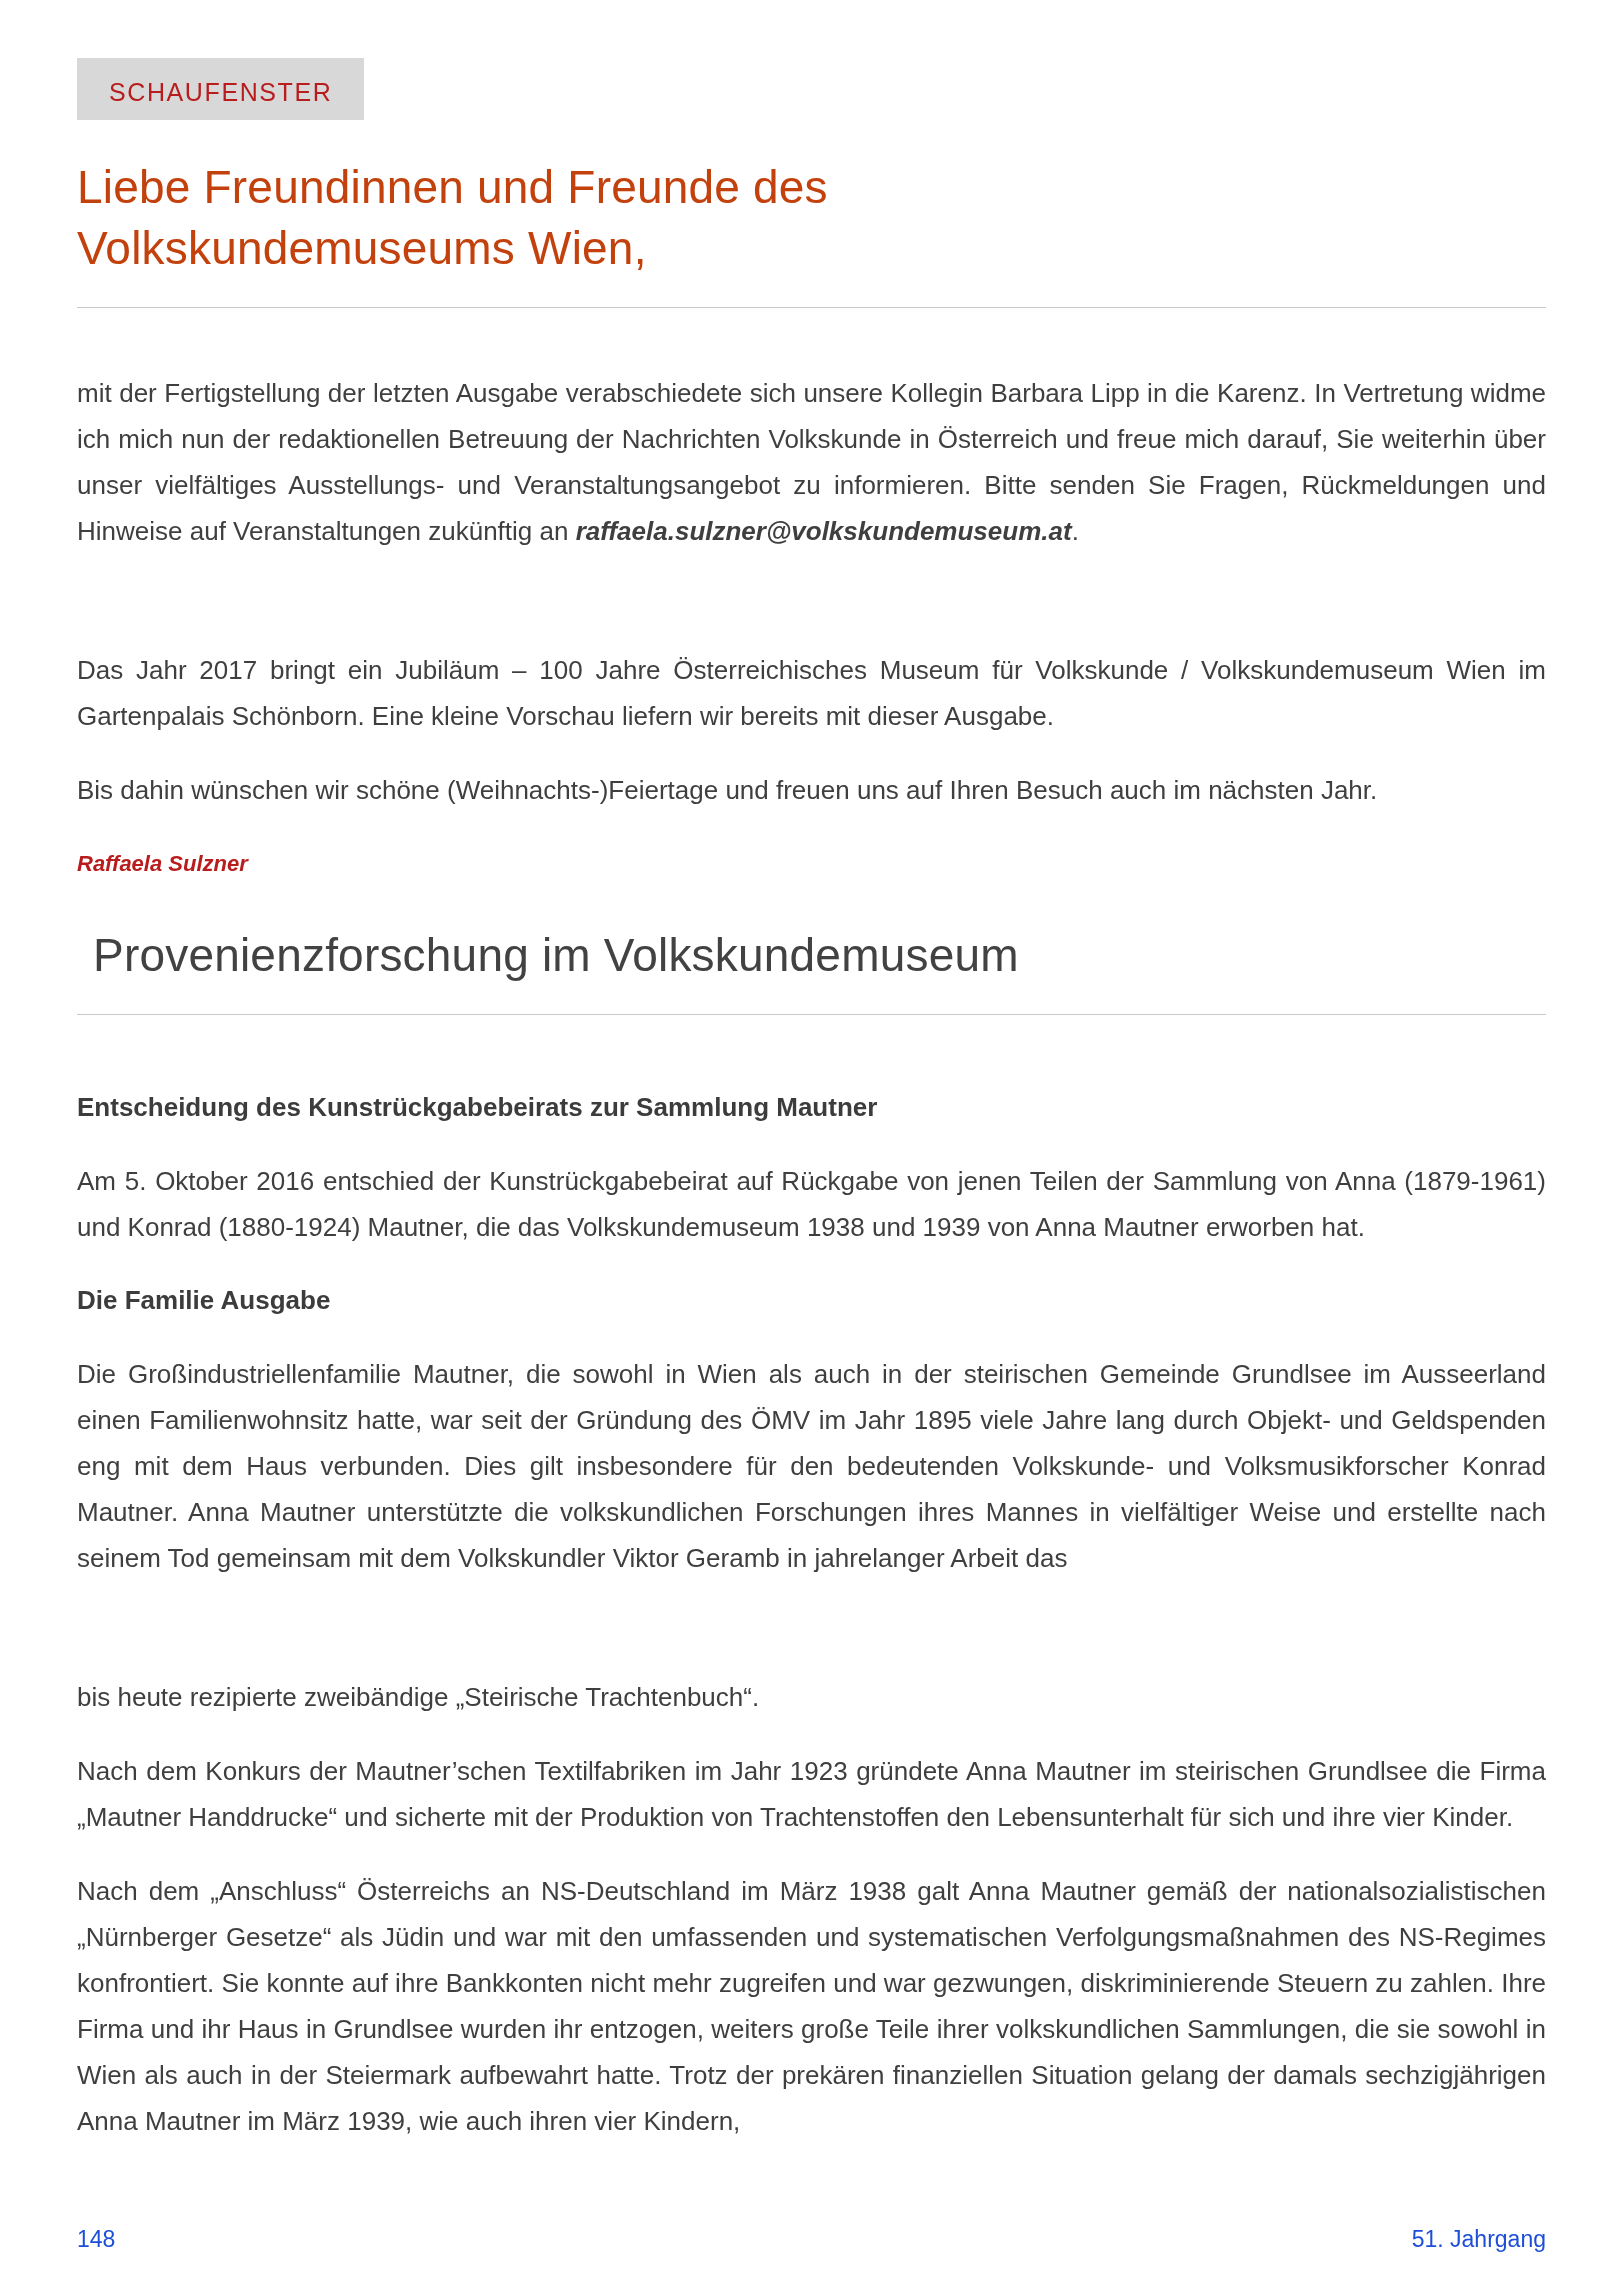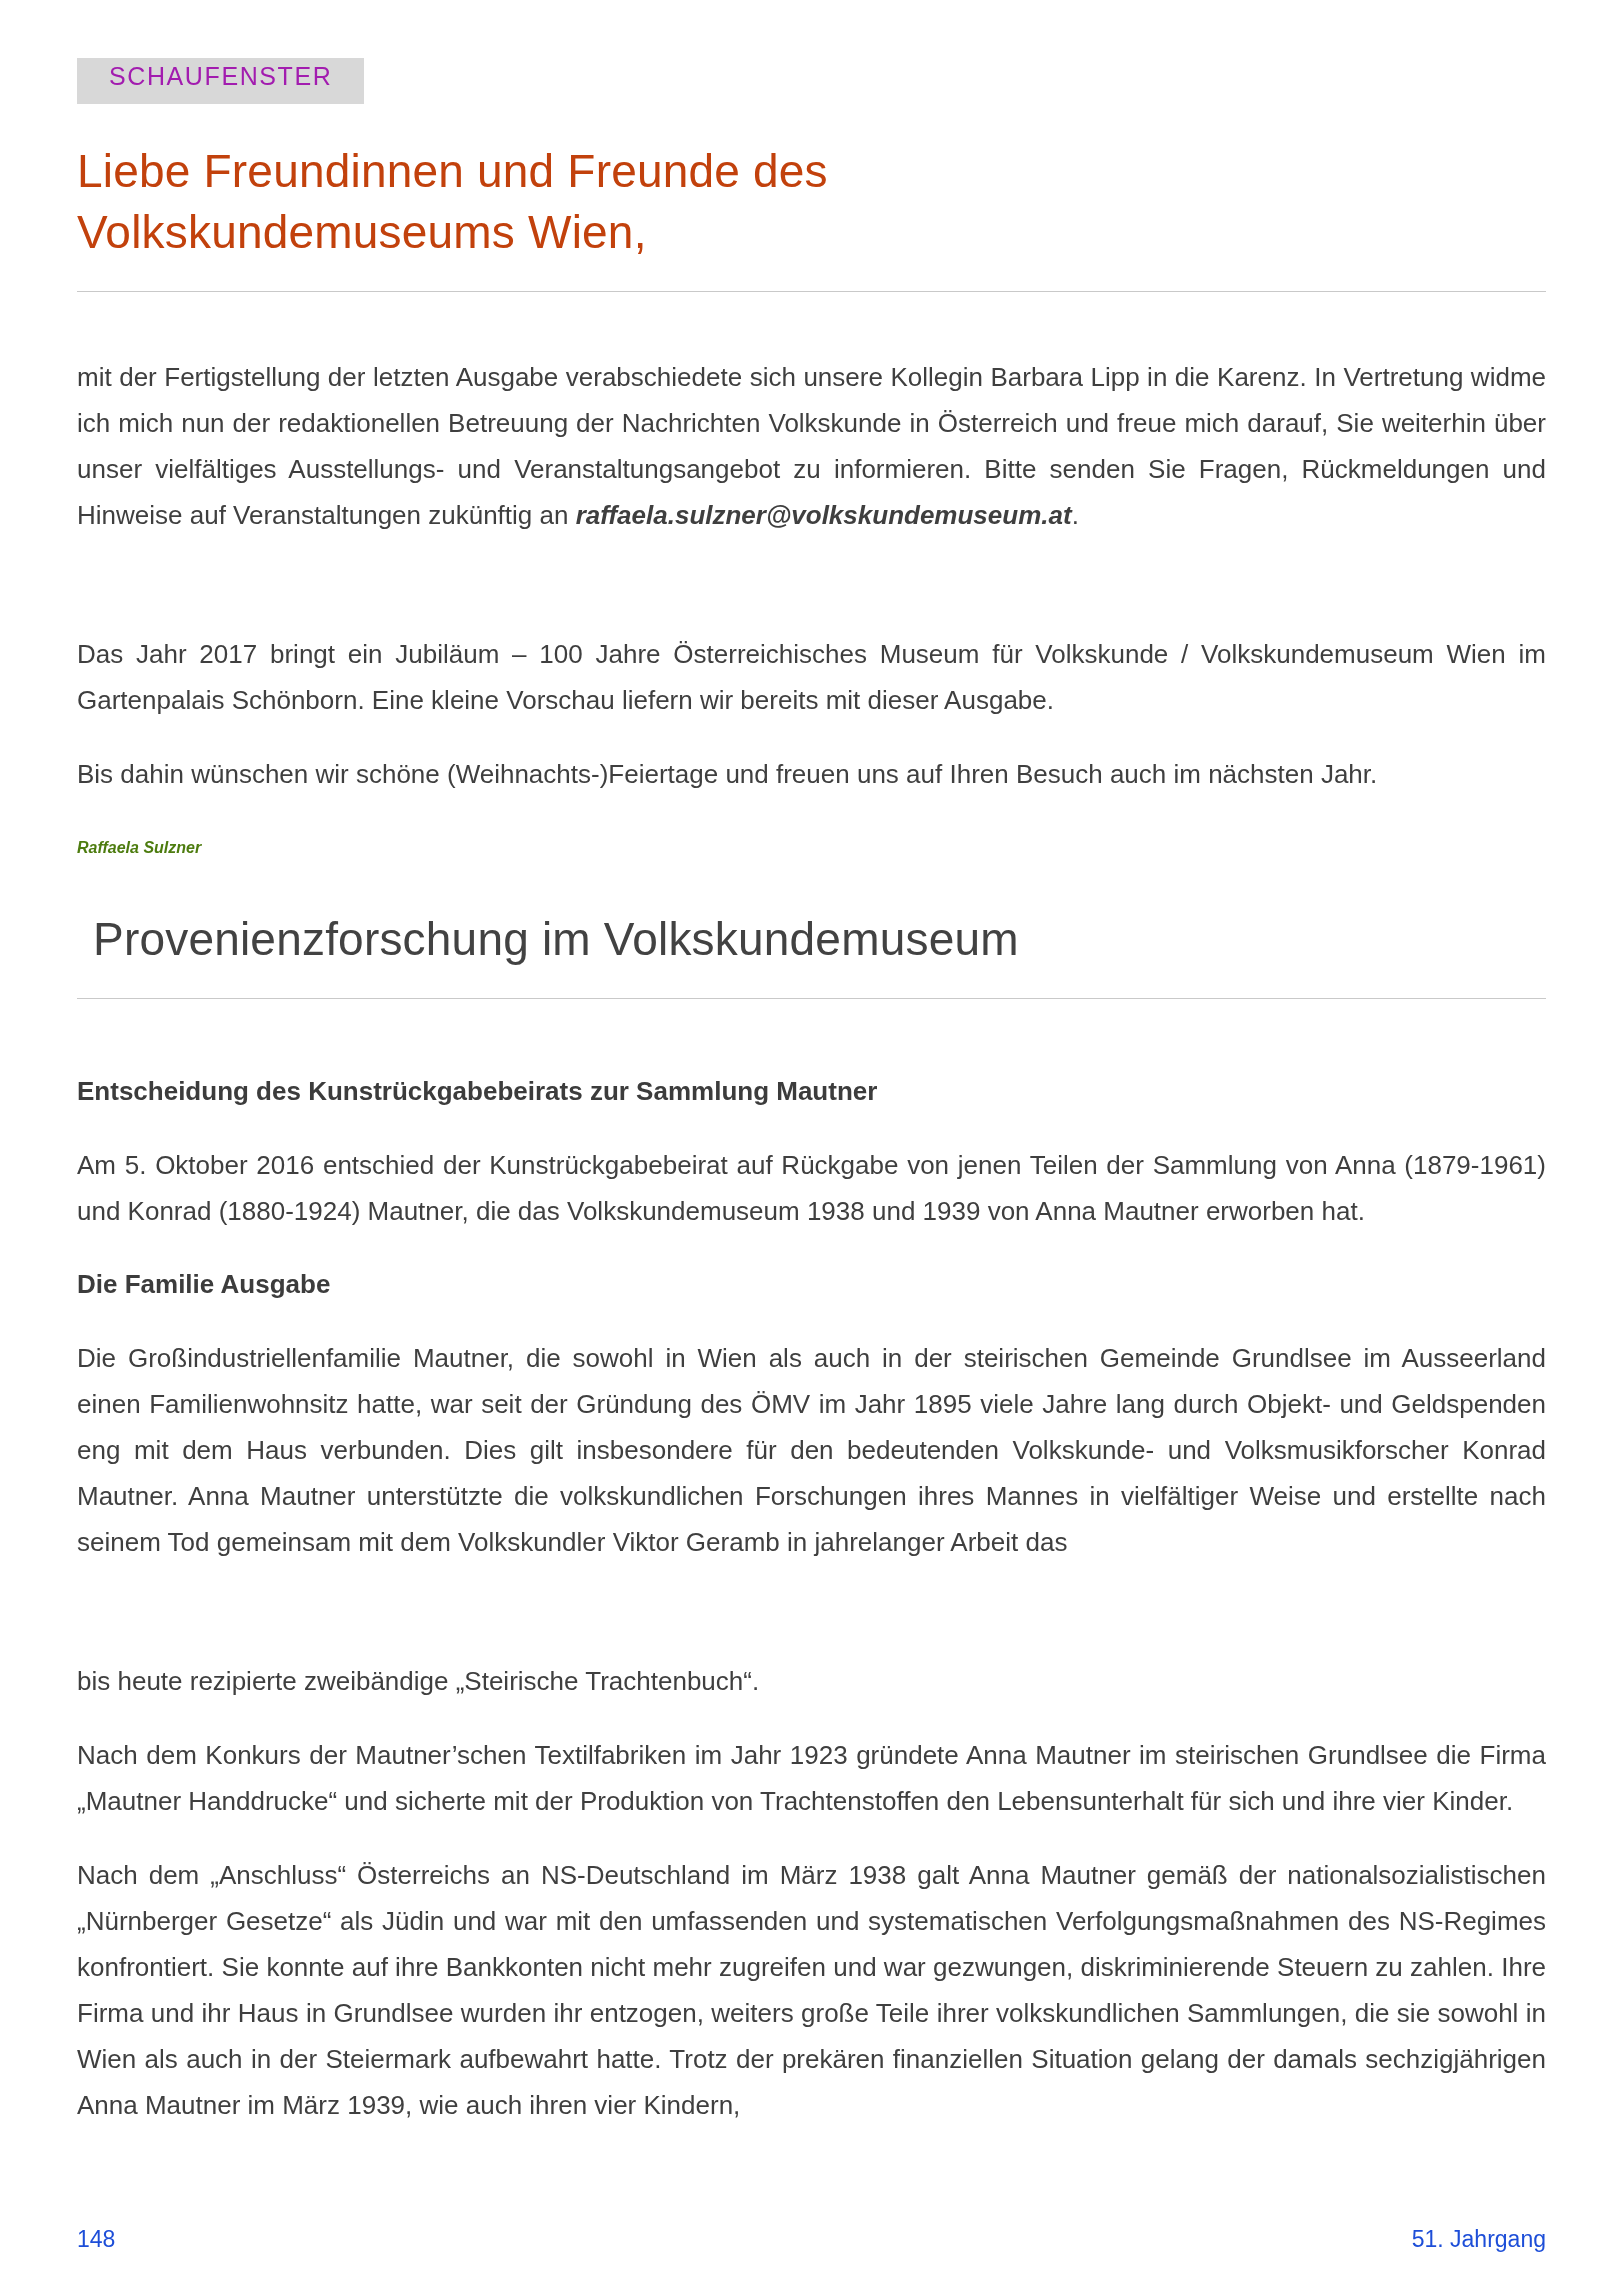--- a/index.html
+++ b/index.html
@@ -14,24 +14,24 @@
     height: 2295px;
     background: #ffffff;
     padding: 58px 77px 0 77px;
     overflow: hidden;
     font-family: "Liberation Sans", "DejaVu Sans", sans-serif;
     color: #3f3f3f;
   }
   .kicker {
     display: inline-block;
     background: #d8d8d8;
-    color: #a21caf;
+    color: #b91c1c;
     font-size: 25px;
     letter-spacing: 1.6px;
-    padding: 4px 32px 13px 32px;
+    padding: 20px 32px 13px 32px;
     font-weight: 400;
   }
   h1.page-title {
     margin: 37px 0 16px 0;
     font-size: 46px;
     line-height: 1.33;
     font-weight: 400;
     color: #c2410c;
     letter-spacing: 0.2px;
     max-width: 1177px;
@@ -56,25 +56,25 @@
     hyphens: auto;
     -webkit-hyphens: auto;
     color: #3f3f3f;
   }
   .bold-italic {
     font-weight: 700;
     font-style: italic;
   }
   p.signature {
     margin: 11.4px 0 0 0;
-    font-size: 16px;
+    font-size: 22px;
     line-height: 46px;
     font-weight: 700;
     font-style: italic;
-    color: #4d7c0f;
+    color: #b91c1c;
   }
   h2.section-title {
     margin: 39px 0 0 16px;
     font-size: 46px;
     line-height: 1.3;
     font-weight: 400;
     color: #424242;
     letter-spacing: 0.2px;
   }
   h3.subhead {

